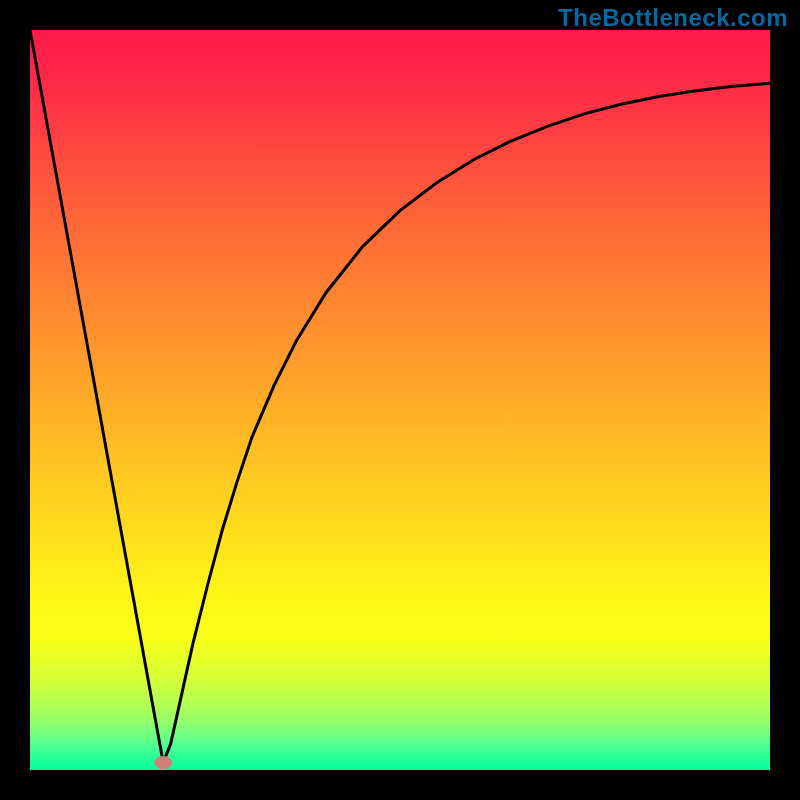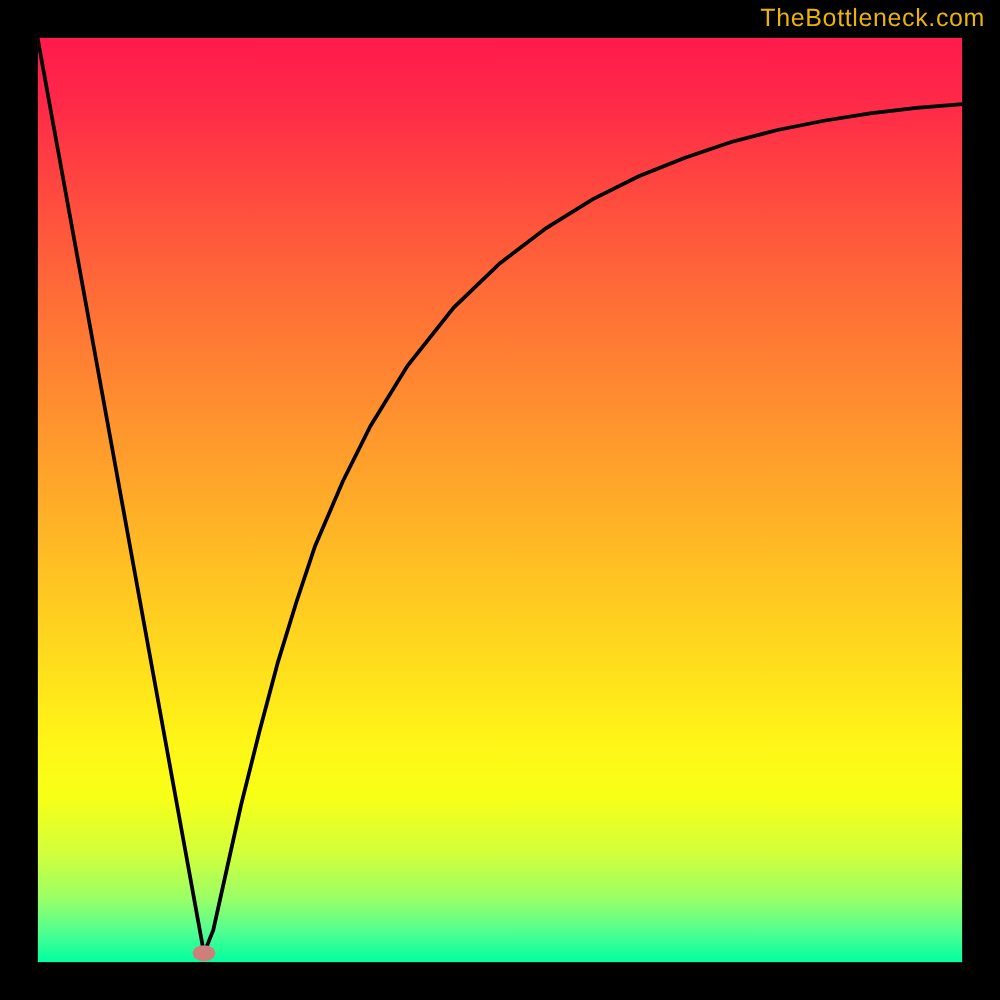--- a/index.html
+++ b/index.html
@@ -14,23 +14,23 @@
   .frame {
     position: relative;
     width: 800px;
     height: 800px;
     background: #000;
   }
   .watermark {
     position: absolute;
     top: 4px;
     right: 12px;
-    color: #eab308;
-    font-size: 20px;
-    font-weight: normal;
+    color: #0369a1;
+    font-size: 24px;
+    font-weight: bold;
     letter-spacing: 0.5px;
     z-index: 50;
     user-select: none;
   }
   .plot-area {
     position: absolute;
     left: 30px;
     top: 30px;
     width: 740px;
     height: 740px;

